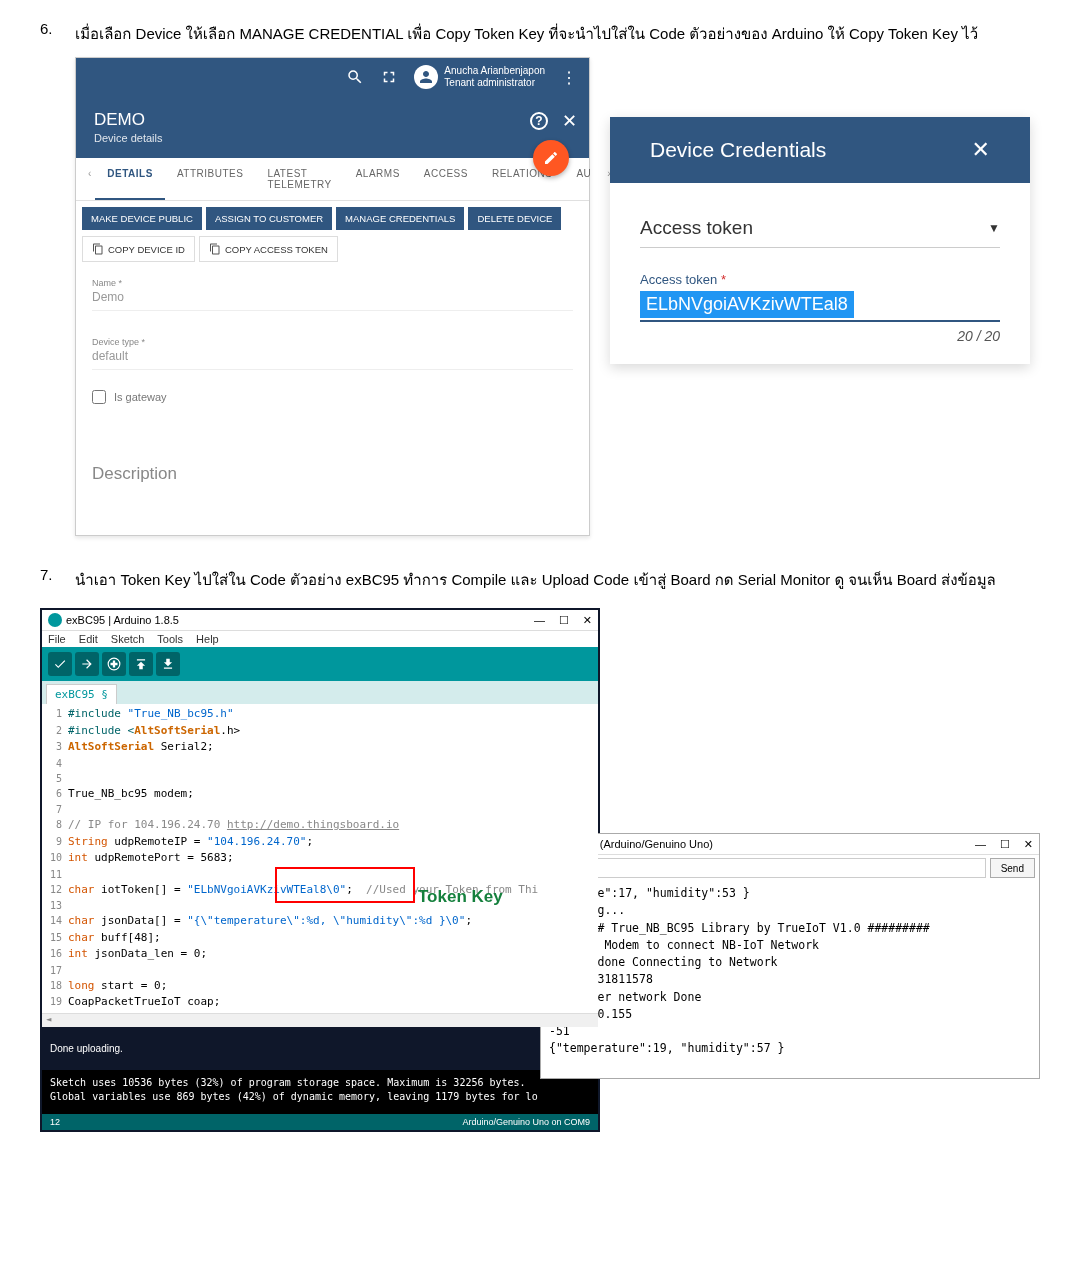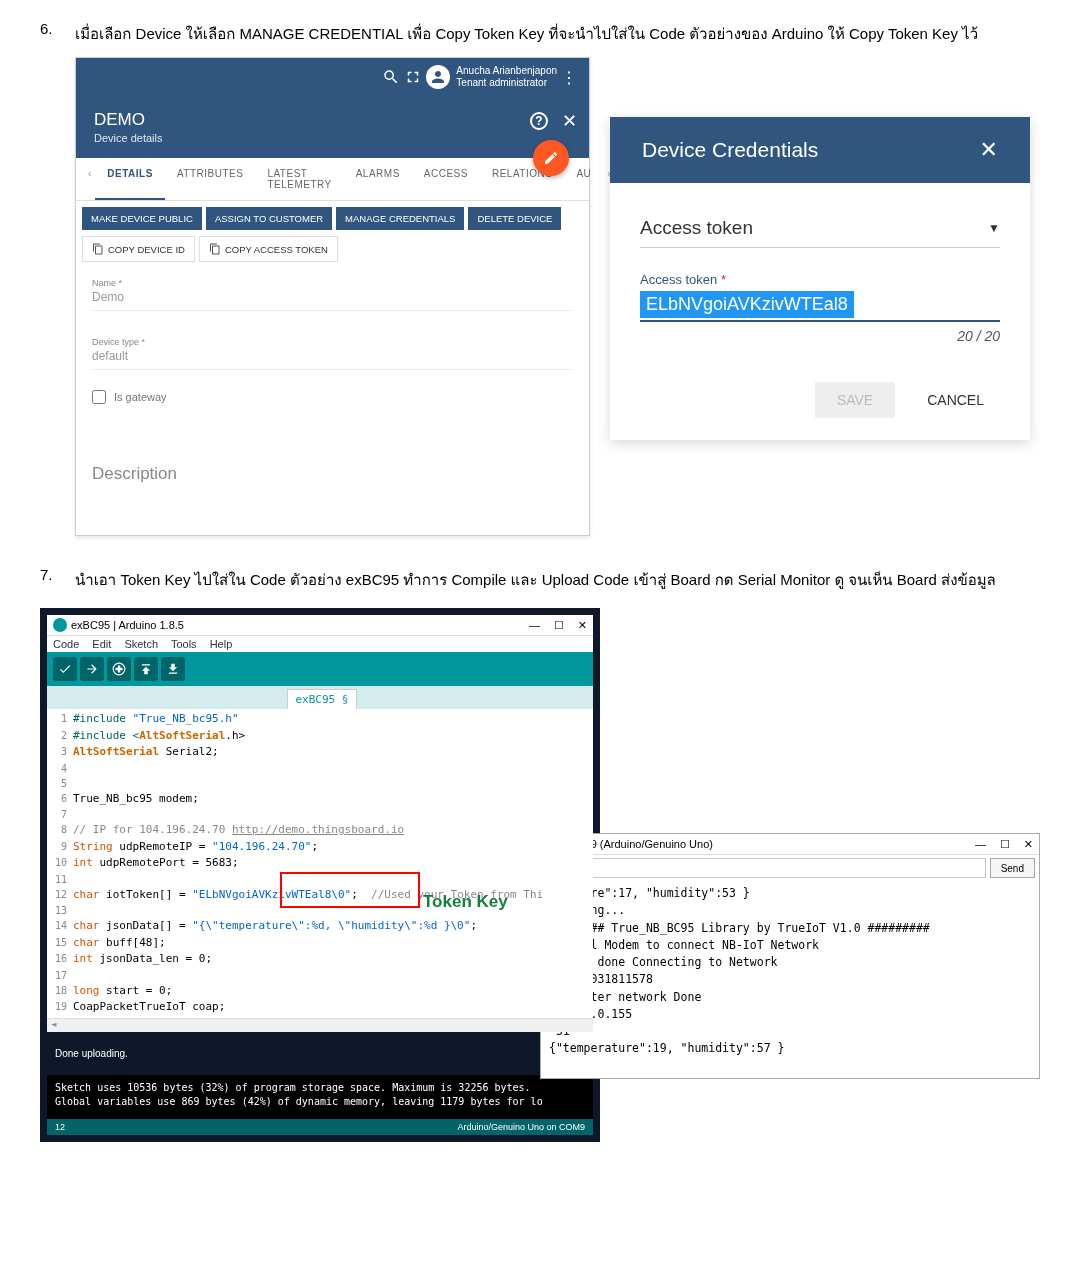--- a/index.html
+++ b/index.html
@@ -7,21 +7,21 @@
     
     .doc-section { margin-bottom: 30px; }
     .list-item { display: flex; margin-bottom: 8px; }
     .list-num { width: 35px; font-size: 15px; }
     .list-text { font-size: 15px; line-height: 1.8; }
     
     .row { display: flex; gap: 20px; margin-top: 10px; margin-left: 35px; }
     
     
     .tb-panel { width: 515px; border: 1px solid #ccc; box-shadow: 0 2px 4px rgba(0,0,0,0.1); }
-    .tb-topbar { background: #305680; height: 38px; display: flex; align-items: center; justify-content: flex-end; padding: 0 12px; gap: 4px; color: #fff; }
+    .tb-topbar { background: #305680; height: 38px; display: flex; align-items: center; justify-content: flex-end; padding: 0 12px; gap: 16px; color: #fff; }
     .tb-topbar .icon { width: 18px; height: 18px; fill: #fff; }
     .tb-user { display: flex; align-items: center; gap: 6px; font-size: 10px; line-height: 1.2; }
     .tb-user-avatar { width: 24px; height: 24px; background: #fff; border-radius: 50%; display: flex; align-items: center; justify-content: center; }
     .tb-user-avatar svg { width: 18px; height: 18px; fill: #305680; }
     
     .tb-header { background: #305680; color: #fff; padding: 14px 18px; position: relative; }
     .tb-header-title { font-size: 17px; font-weight: 500; }
     .tb-header-sub { font-size: 11px; opacity: 0.85; margin-top: 2px; }
     .tb-header-icons { position: absolute; right: 12px; top: 14px; display: flex; gap: 14px; align-items: center; }
     .tb-help { width: 18px; height: 18px; border: 2px solid #fff; border-radius: 50%; display: flex; align-items: center; justify-content: center; font-size: 12px; font-weight: bold; }
@@ -42,50 +42,50 @@
     
     .tb-field { padding: 6px 16px; }
     .tb-field-label { font-size: 9px; color: #888; }
     .tb-field-val { font-size: 12px; color: #999; padding: 2px 0 6px; border-bottom: 1px solid #eee; }
     .tb-check { padding: 14px 16px; display: flex; align-items: center; gap: 8px; font-size: 11px; color: #777; }
     .tb-check input { width: 14px; height: 14px; }
     .tb-desc { padding: 6px 16px 50px; font-size: 17px; color: #888; border-bottom: 1px solid transparent; margin-top: 40px; }
     
     
     .cred-dialog { width: 420px; background: #fff; box-shadow: 0 4px 12px rgba(0,0,0,0.15); align-self: flex-start; margin-top: 60px; }
-    .cred-head { background: #305680; color: #fff; padding: 20px 32px; display: flex; justify-content: space-between; align-items: center; }
+    .cred-head { background: #305680; color: #fff; padding: 20px 40px; display: flex; justify-content: space-between; align-items: center; }
     .cred-title { font-size: 21px; font-weight: 400; }
     .cred-close { font-size: 22px; cursor: pointer; }
     .cred-body { padding: 30px 30px 20px; }
     .cred-field-label { font-size: 14px; color: #757575; margin-bottom: 4px; }
     .cred-select { display: flex; justify-content: space-between; align-items: center; font-size: 19px; color: #333; padding: 4px 0 8px; border-bottom: 1px solid #ccc; margin-bottom: 24px; }
     .cred-dd { font-size: 12px; }
     .cred-token-label { font-size: 13px; color: #305680; }
     .cred-token-label .req { color: #d32f2f; }
     .cred-token-val { background: #2196f3; color: #fff; font-size: 18px; padding: 3px 6px; display: inline-block; margin-top: 4px; }
     .cred-token-underline { border-bottom: 2px solid #305680; margin-top: 2px; }
     .cred-count { text-align: right; font-size: 14px; color: #555; margin-top: 6px; font-style: italic; }
     .cred-btns { display: flex; justify-content: flex-end; gap: 10px; padding: 18px 24px 22px; }
     .cred-save { background: #eee; color: #bbb; padding: 10px 22px; font-size: 14px; border: none; }
     .cred-cancel { background: #fff; color: #333; padding: 10px 22px; font-size: 14px; border: none; }
     
     
     .ide-row { display: flex; margin-top: 15px; align-items: flex-start; }
-    .arduino { width: 560px; border: 7px solid #0f172a; font-family: monospace; background: #fff; }
+    .arduino { width: 560px; border: 2px solid #0f172a; font-family: monospace; background: #fff; }
     .arduino-title { background: #fff; display: flex; justify-content: space-between; align-items: center; padding: 3px 6px; font-size: 11px; font-family: Arial; border-bottom: 1px solid #ddd; }
     .arduino-title-left { display: flex; align-items: center; gap: 4px; }
     .arduino-logo { width: 14px; height: 14px; background: #00979d; border-radius: 50%; }
     .win-btns { display: flex; gap: 14px; font-size: 11px; }
     .arduino-menu { font-size: 11px; font-family: Arial; padding: 2px 6px; color: #333; }
     .arduino-menu span { margin-right: 10px; }
     .arduino-toolbar { background: #00979d; padding: 5px 6px; display: flex; gap: 3px; }
     .tool-btn { width: 24px; height: 24px; background: #006468; border-radius: 3px; display: flex; align-items: center; justify-content: center; }
     .tool-btn svg { width: 14px; height: 14px; fill: #fff; }
     .arduino-tab { background: #fff; padding: 3px 8px; font-size: 11px; display: inline-block; border: 1px solid #ccc; border-bottom: none; margin-left: 4px; color: #00979d; }
-    .arduino-tabarea { background: #d4ecec; padding: 3px 0 0; text-align: center; }
+    .arduino-tabarea { background: #d4ecec; padding: 3px 0 0; }
     
     .arduino-code { background: #fff; font-size: 11px; line-height: 1.5; padding: 2px 0; position: relative; }
     .code-line { display: flex; }
     .line-num { width: 26px; text-align: right; color: #888; padding-right: 6px; font-size: 10px; }
     .line-txt { white-space: pre; }
     .kw-preproc { color: #006468; }
     .kw-type { color: #d35400; }
     .kw-string { color: #0066cc; }
     .kw-comment { color: #888; }
     .kw-class { color: #cc6600; font-weight: bold; }
@@ -207,24 +207,20 @@
           <span>Access token</span>
           <span class="cred-dd">▼</span>
         </div>
         <div class="cred-token-label">
           <span>Access token</span> <span class="req">*</span>
         </div>
         <span class="cred-token-val">ELbNVgoiAVKzivWTEal8</span>
         <div class="cred-token-underline"></div>
         <div class="cred-count">20 / 20</div>
       </div>
-      <div class="cred-btns">
-        <button class="cred-save">SAVE</button>
-        <button class="cred-cancel">CANCEL</button>
-      </div>
     </div>
   </div>
 </div>
 
 <div class="doc-section">
   <div class="list-item">
     <div class="list-num">7.</div>
     <div class="list-text">นำเอา Token Key ไปใส่ใน Code ตัวอย่าง exBC95 ทำการ Compile และ Upload Code เข้าสู่ Board กด Serial Monitor ดู จนเห็น Board ส่งข้อมูล</div>
   </div>
   <div class="ide-row">
@@ -235,21 +231,21 @@
           <div class="arduino-logo"></div>
           <span>exBC95 | Arduino 1.8.5</span>
         </div>
         <div class="win-btns">
           <span>—</span>
           <span>☐</span>
           <span>✕</span>
         </div>
       </div>
       <div class="arduino-menu">
-        <span>Code</span>
+        <span>File</span>
         <span>Edit</span>
         <span>Sketch</span>
         <span>Tools</span>
         <span>Help</span>
       </div>
       <div class="arduino-toolbar">
         <div class="tool-btn">
             <svg viewBox="0 0 24 24">
               <path d="M9 16.17L4.83 12l-1.42 1.41L9 19 21 7l-1.41-1.41z"></path>
             </svg>

